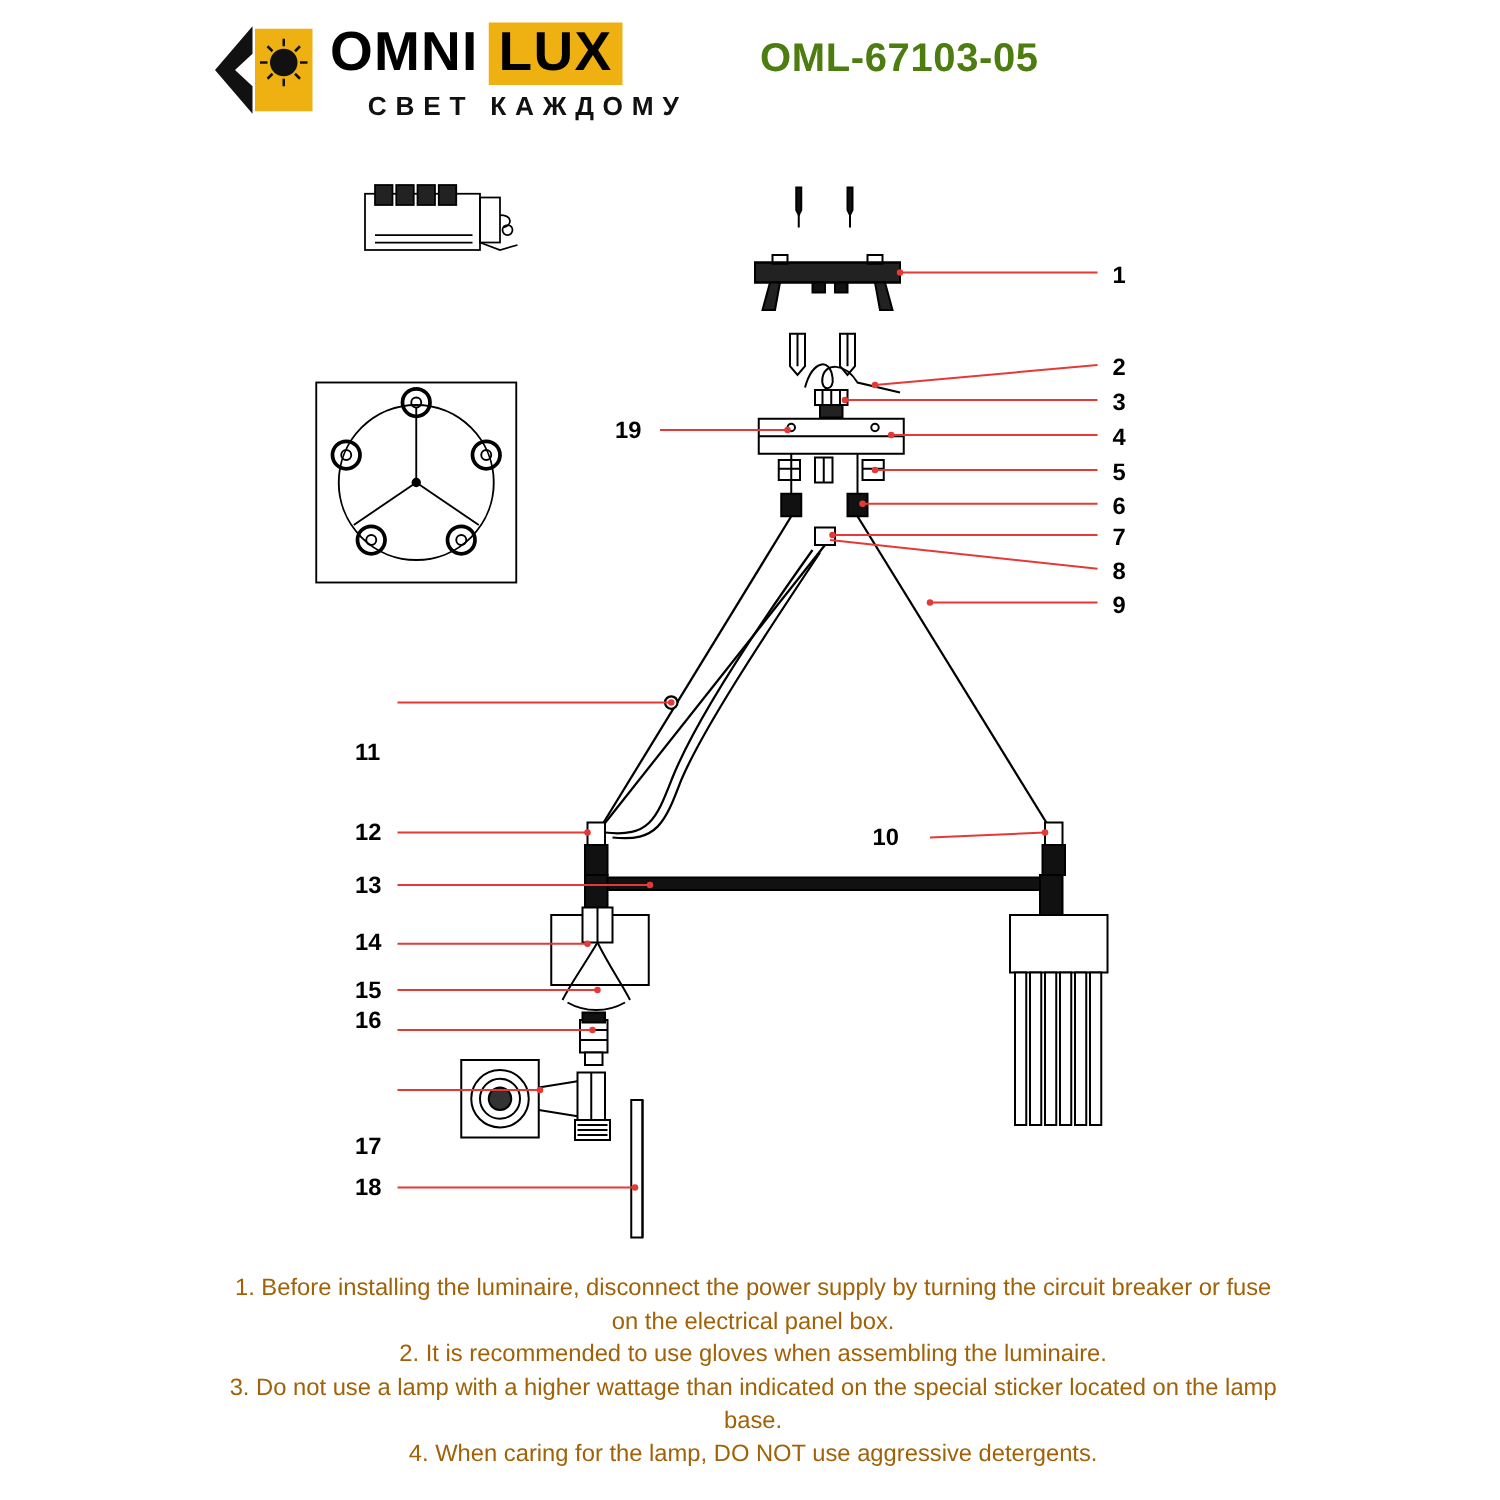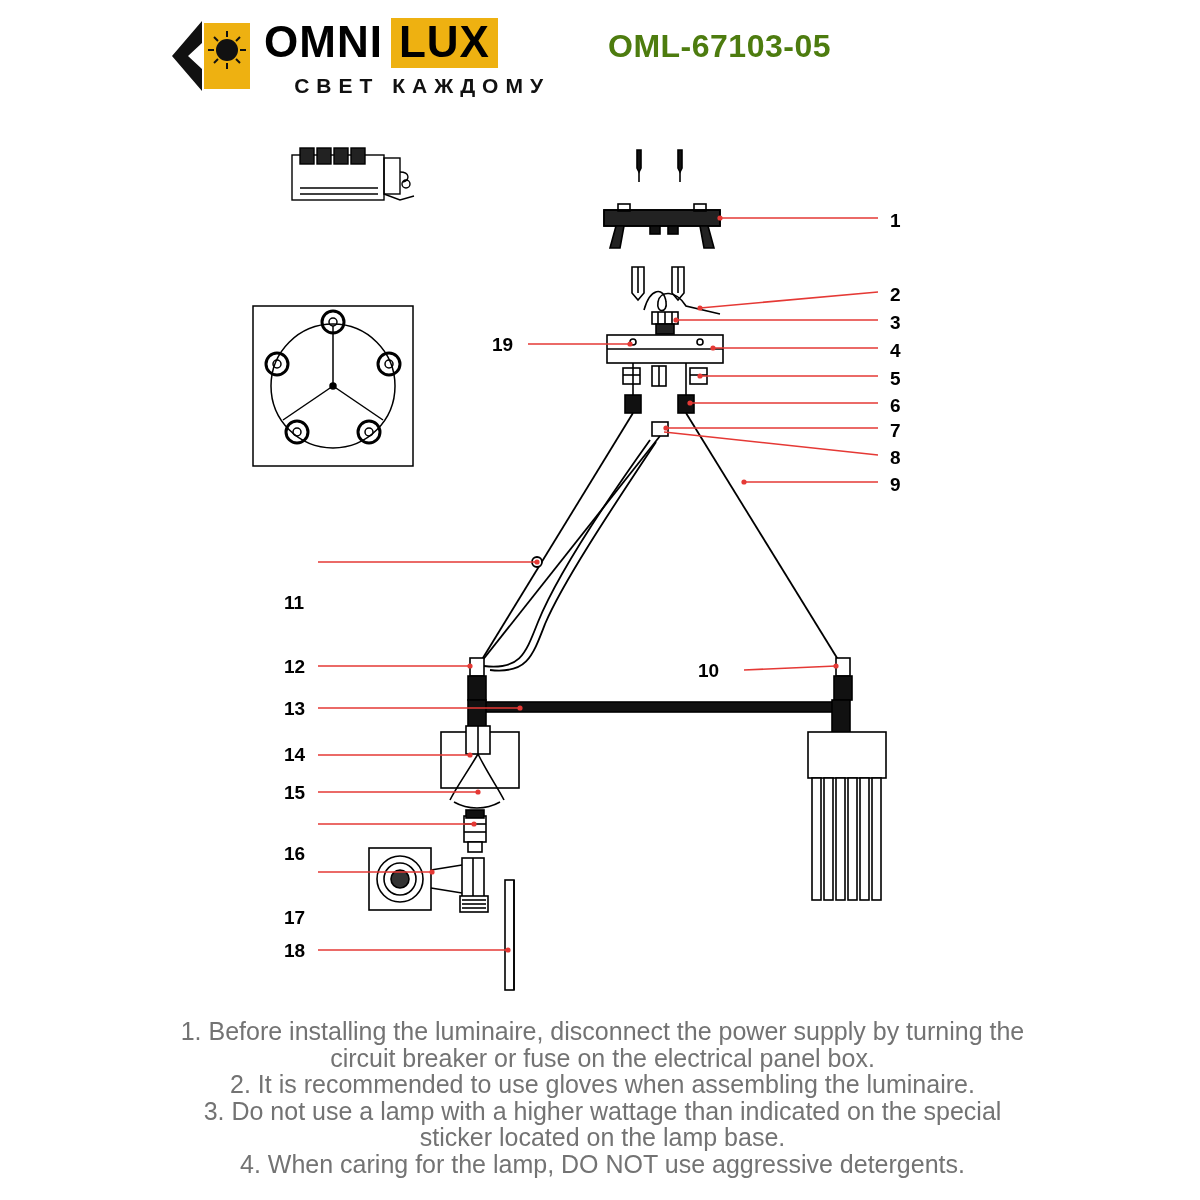--- a/index.html
+++ b/index.html
@@ -101,23 +101,23 @@
     font-weight: bold;
     color: #000;
   }
 
   
   .notes {
     position: absolute;
     left: 175px;
     top: 1018px;
     width: 855px;
-    font-size: 25px;
+    font-size: 19px;
     line-height: 26.5px;
-    color: #737373;
+    color: #a16207;
   }
   .note-1 { text-align: justify; }
   .note { margin: 0; text-align: center; }
 </style>
 </head>
 <body>
 
 <div class="page">
 
   <div class="header">
@@ -369,21 +369,21 @@
     <div class="callout-num" style="left:890px; top:285px;">6</div>
     <div class="callout-num" style="left:890px; top:310px;">7</div>
     <div class="callout-num" style="left:890px; top:337px;">8</div>
     <div class="callout-num" style="left:890px; top:364px;">9</div>
     <div class="callout-num" style="left:698px; top:550px;">10</div>
     <div class="callout-num" style="left:284px; top:442px;margin-top:40px;">11</div>
     <div class="callout-num" style="left:284px; top:546px;">12</div>
     <div class="callout-num" style="left:284px; top:588px;">13</div>
     <div class="callout-num" style="left:284px; top:634px;">14</div>
     <div class="callout-num" style="left:284px; top:672px;">15</div>
-    <div class="callout-num" style="left:284px; top:733px;">16</div>
+    <div class="callout-num" style="left:284px; top:696px;">16</div>
     <div class="callout-num" style="left:284px; top:752px;margin-top:45px;">17</div>
     <div class="callout-num" style="left:284px; top:830px;">18</div>
     <div class="callout-num" style="left:492px; top:224px;">19</div>
   </div>
 
   <div class="notes">
     <p class="note note-1">1.  Before  installing  the  luminaire,  disconnect  the  power  supply  by  turning  the circuit breaker or fuse on the electrical panel box.</p>
     <p class="note">2. It is recommended to use gloves when assembling the luminaire.</p>
     <p class="note">3. Do not use a lamp with a higher wattage than indicated on the special sticker located on the lamp base.</p>
     <p class="note">4. When caring for the lamp, DO NOT use aggressive detergents.</p>

